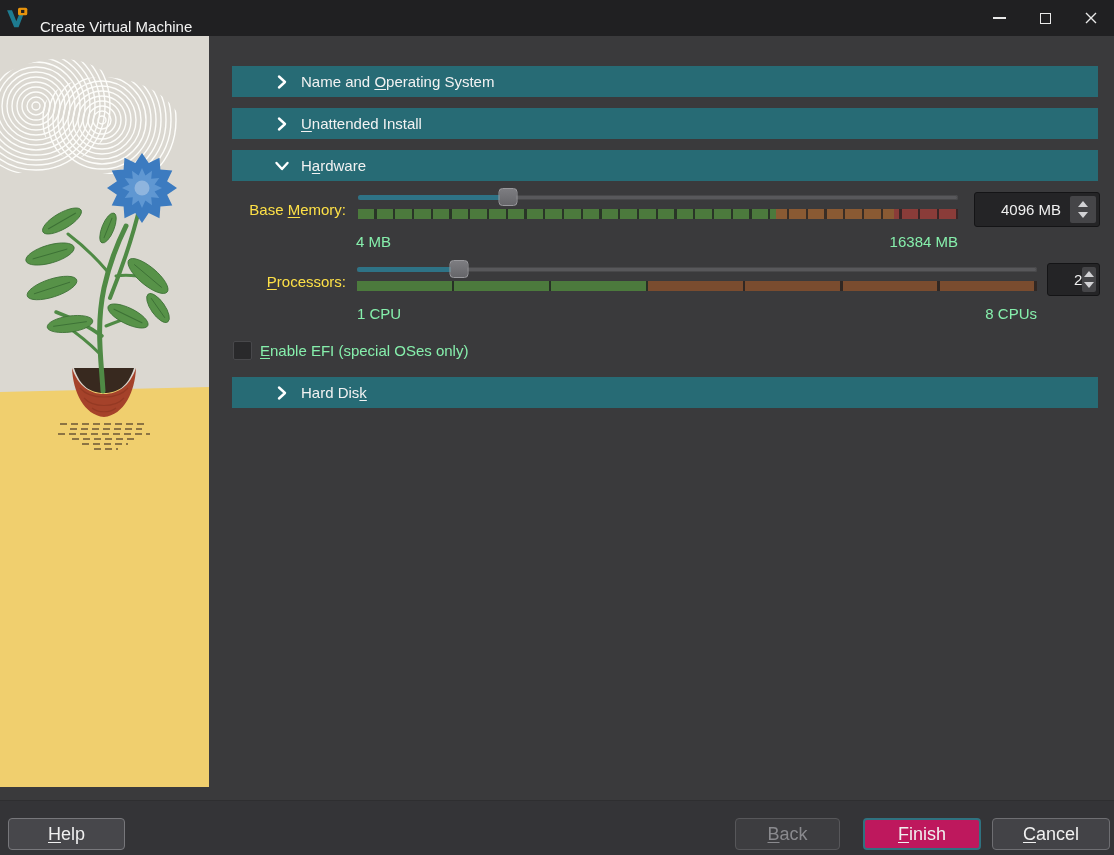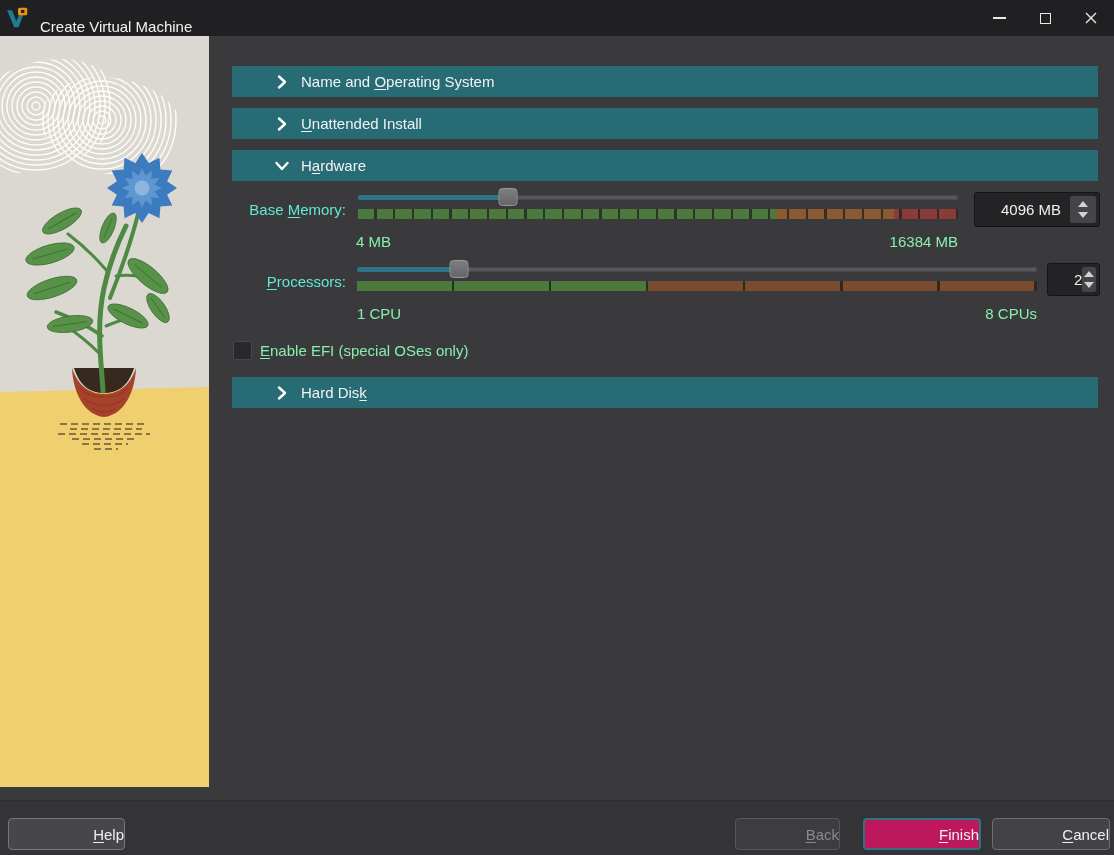--- a/index.html
+++ b/index.html
@@ -24,21 +24,21 @@
   .side-art { position:absolute; left:0; top:36px; width:209px; height:751px; }
   
   .section-header {
     position:absolute; left:232px; width:866px; height:31px;
     display:flex; align-items:center; cursor:default;padding-left:24px;
   }
   .section-header .chev { margin-left:18px; width:16px; height:16px; flex:0 0 auto; }
   .section-header .hlabel { margin-left:11px; color:#f2f2f2; }
   .mn { text-decoration:underline; text-underline-offset:2px; }
   
-  .field-label { position:absolute; text-align:right; color:#5eead4; }
+  .field-label { position:absolute; text-align:right; color:#fde047; }
   .slider-groove { position:absolute; height:5px; border-radius:2.5px; background:#58585b; box-shadow:0 0 0 1px #48484a inset; }
   .slider-fill { position:absolute; left:0; top:0; height:100%; border-radius:2.5px; }
   .slider-thumb {
     position:absolute; top:-7px; width:19px; height:18px; border-radius:4px;
     background:linear-gradient(#7d7d81,#66666a); border:1px solid #99999d;
     transform:translateX(-50%);
   }
   .zonebar { position:absolute; height:10px; display:flex; overflow:hidden; }
   .zone { height:100%; }
   .ticks { position:absolute; left:0; top:0; width:100%; height:100%; }
@@ -59,22 +59,22 @@
   .tri-down { width:0; height:0; border-left:5px solid transparent; border-right:5px solid transparent; border-top:6px solid #d2d2d5; }
   
   .checkbox {
     position:absolute; width:19px; height:19px; background:#29292b;
     border:1px solid #48484b; border-radius:2px;
   }
   
   .bottombar { position:absolute; left:0; top:800px; width:1114px; height:55px; background:#343437; border-top:1px solid #2e2e30; }
   .btn {
     position:absolute; height:32px; border-radius:4px; color:#f0f0f0;
-    display:flex; align-items:center; justify-content:flex-end; cursor:default;
-    background:#47474b; border:1px solid #77777b; font-size:15px;
+    display:flex; align-items:center; justify-content:center; cursor:default;
+    background:#47474b; border:1px solid #77777b; font-size:18px;
   }
   .btn-back { background:#3d3d40; border-color:#57575a; color:#8a8a8e; }
   .btn-finish { background:#be185d; border:2px solid #2f7280; }
   .btn-cancel { background:#434347; border-color:#6e6e72; }
 </style>
 </head>
 <body>
 
 <div class="app">
 

